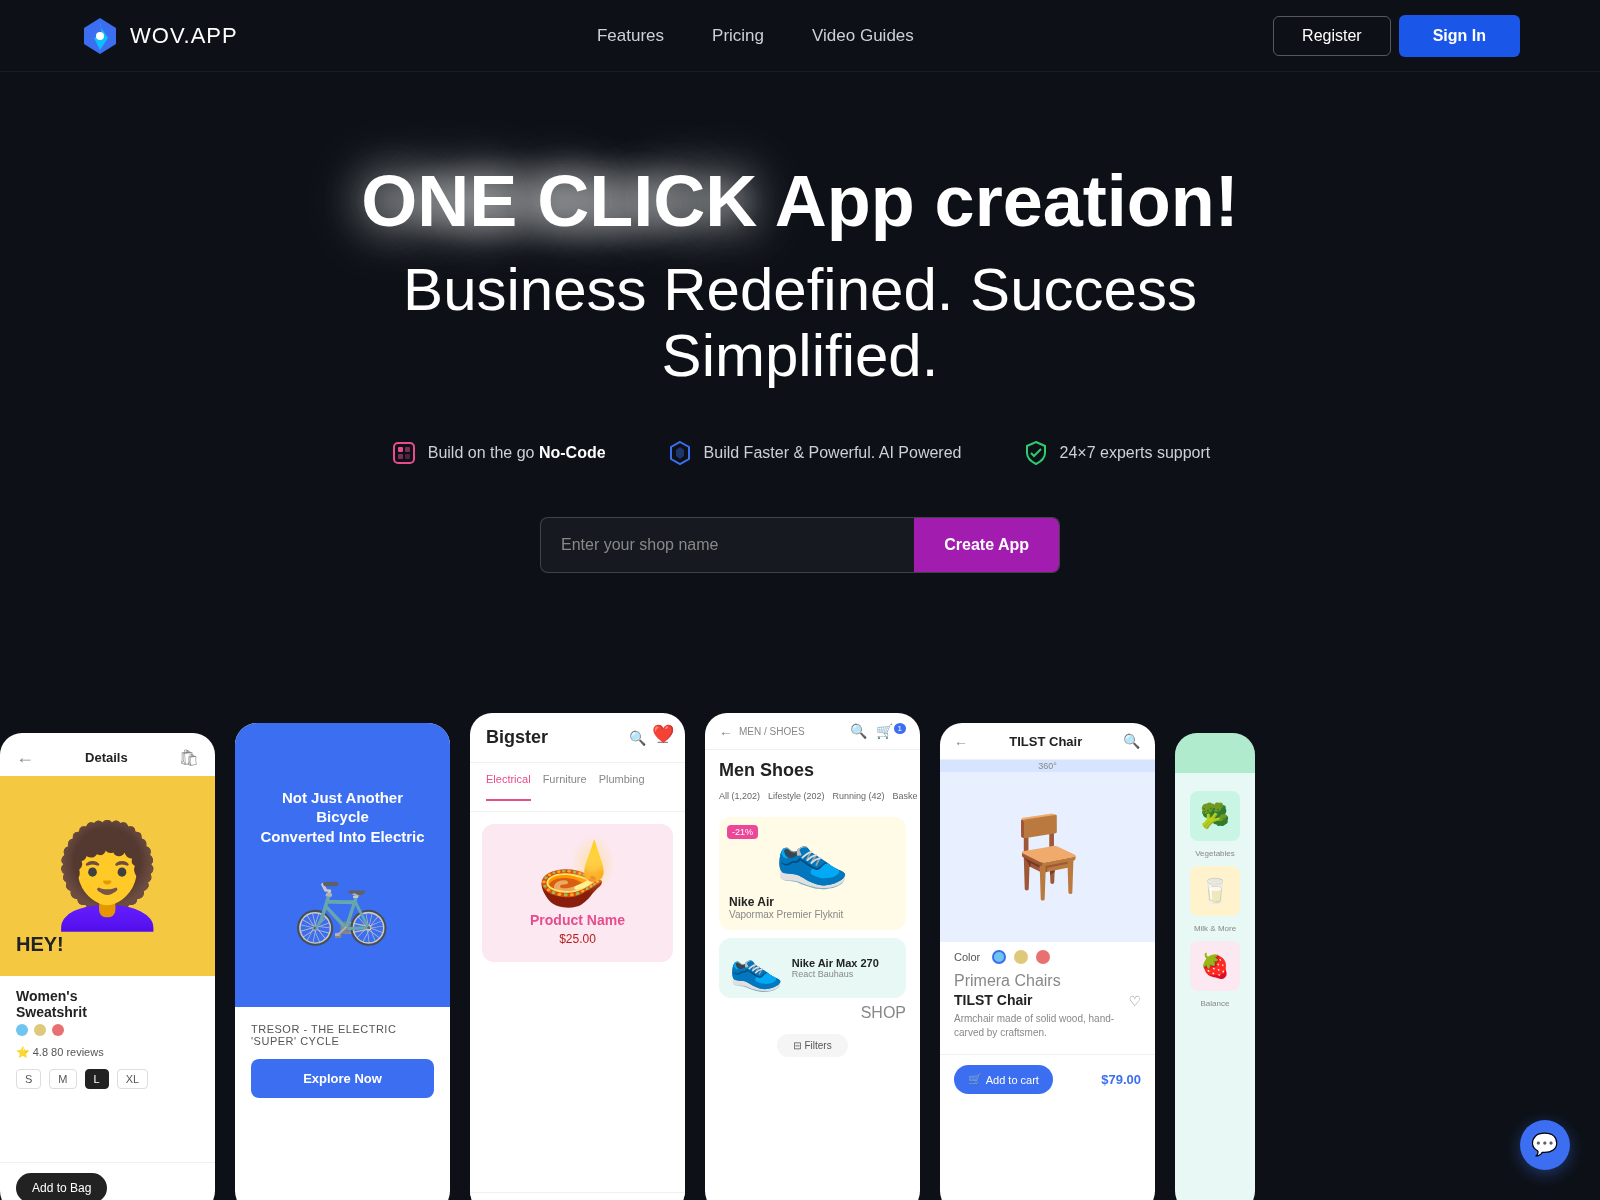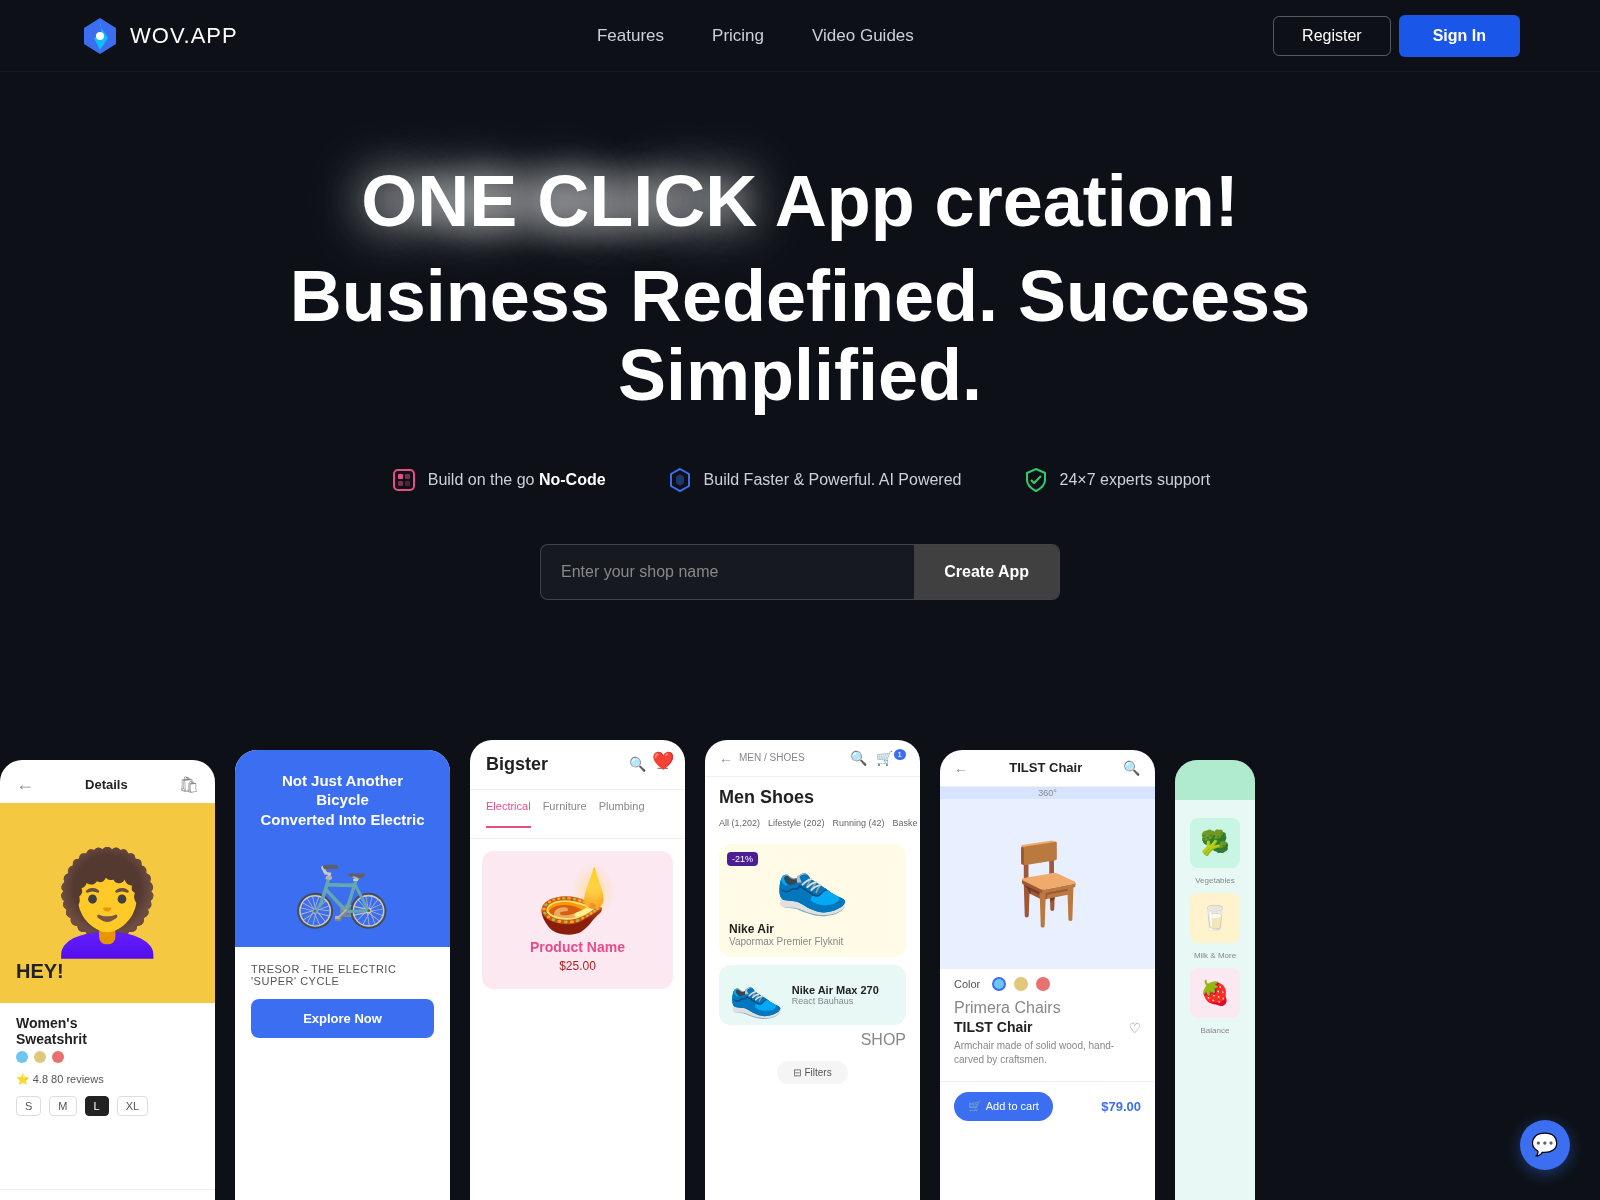--- a/index.html
+++ b/index.html
@@ -86,22 +86,22 @@
     }
     .hero-title .highlight::before {
       content: '';
       position: absolute;
       left: -10px; top: -10px; right: -10px; bottom: -10px;
       background: radial-gradient(ellipse at center, rgba(255,255,255,0.35) 0%, rgba(255,255,255,0) 70%);
       filter: blur(8px);
       z-index: -1;
     }
     .hero-subtitle {
-      font-size: 72px;
-      font-weight: 700;
+      font-size: 60px;
+      font-weight: 400;
       color: #fff;
       line-height: 1.1;
     }
 
     
     .feature-badges {
       display: flex;
       justify-content: center;
       align-items: center;
       gap: 60px;
@@ -142,21 +142,21 @@
       flex: 1;
       background: transparent;
       border: none;
       outline: none;
       padding: 18px 20px;
       color: #aaa;
       font-size: 16px;
     }
     .cta-input::placeholder { color: #888; }
     .btn-create {
-      background: #404040;
+      background: #a21caf;
       border: none;
       color: #fff;
       padding: 18px 30px;
       font-size: 16px;
       font-weight: 600;
       cursor: pointer;
       white-space: nowrap;
     }
 
     
@@ -263,21 +263,21 @@
     }
 
     
     .card-bike {
       width: 215px;
       height: 490px;
       background: #fff;
     }
     .bike-header {
       background: #3b6ef0;
-      height: 197px;
+      height: 284px;
       display: flex;
       flex-direction: column;
       align-items: center;
       justify-content: center;
       padding: 20px;
       position: relative;
     }
     .bike-title {
       color: #fff;
       font-size: 15px;
@@ -411,21 +411,21 @@
       white-space: nowrap;
     }
     .shoes-product-card {
       margin: 8px 14px;
       background: #fffbe6;
       border-radius: 12px;
       padding: 10px;
       position: relative;
     }
     .shoes-badge {
-      background: #4c1d95;
+      background: #ec4899;
       color: #fff;
       font-size: 9px;
       padding: 2px 5px;
       border-radius: 4px;
       position: absolute;
       top: 8px;
       left: 8px;
     }
     .shoes-img { font-size: 60px; text-align: center; line-height: 1; }
     .shoes-name {

